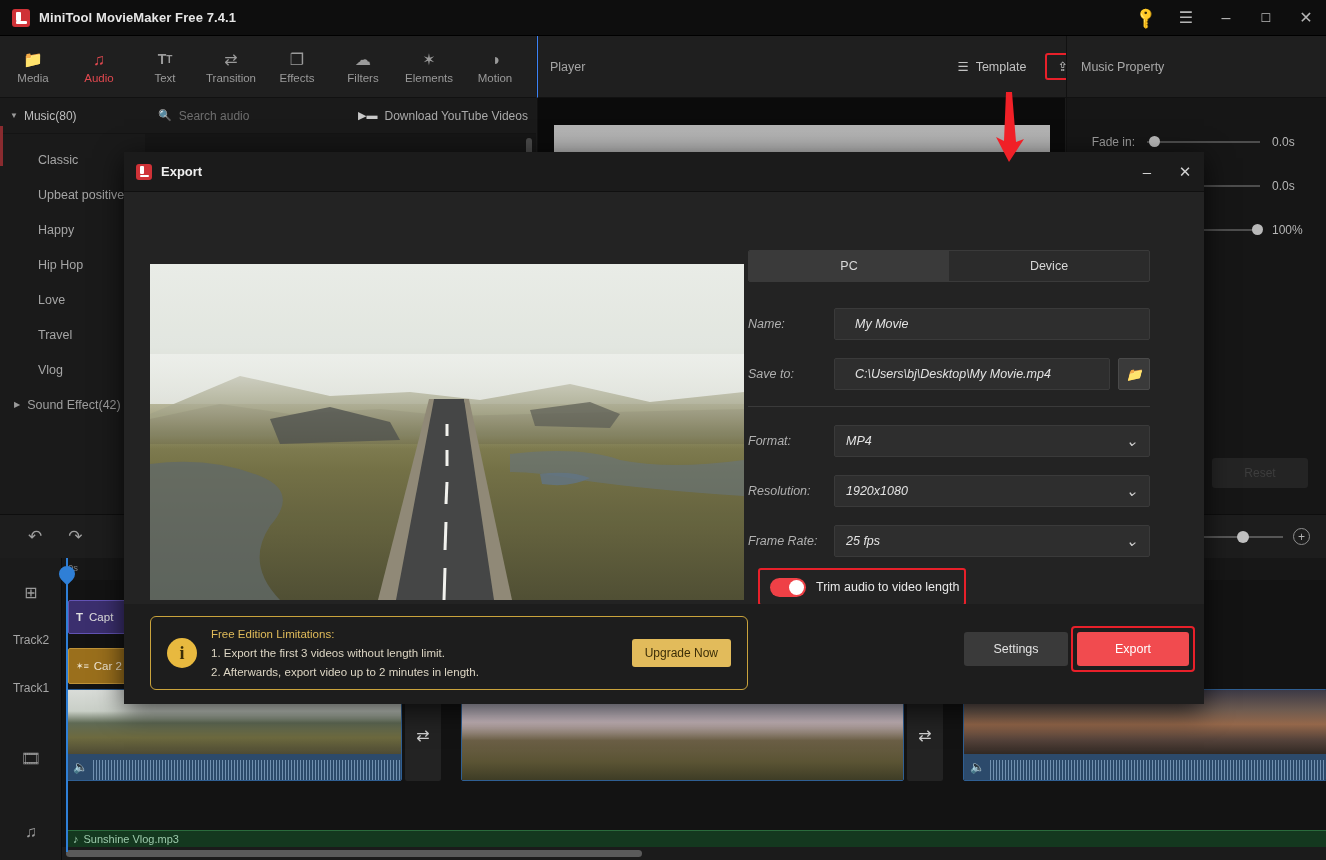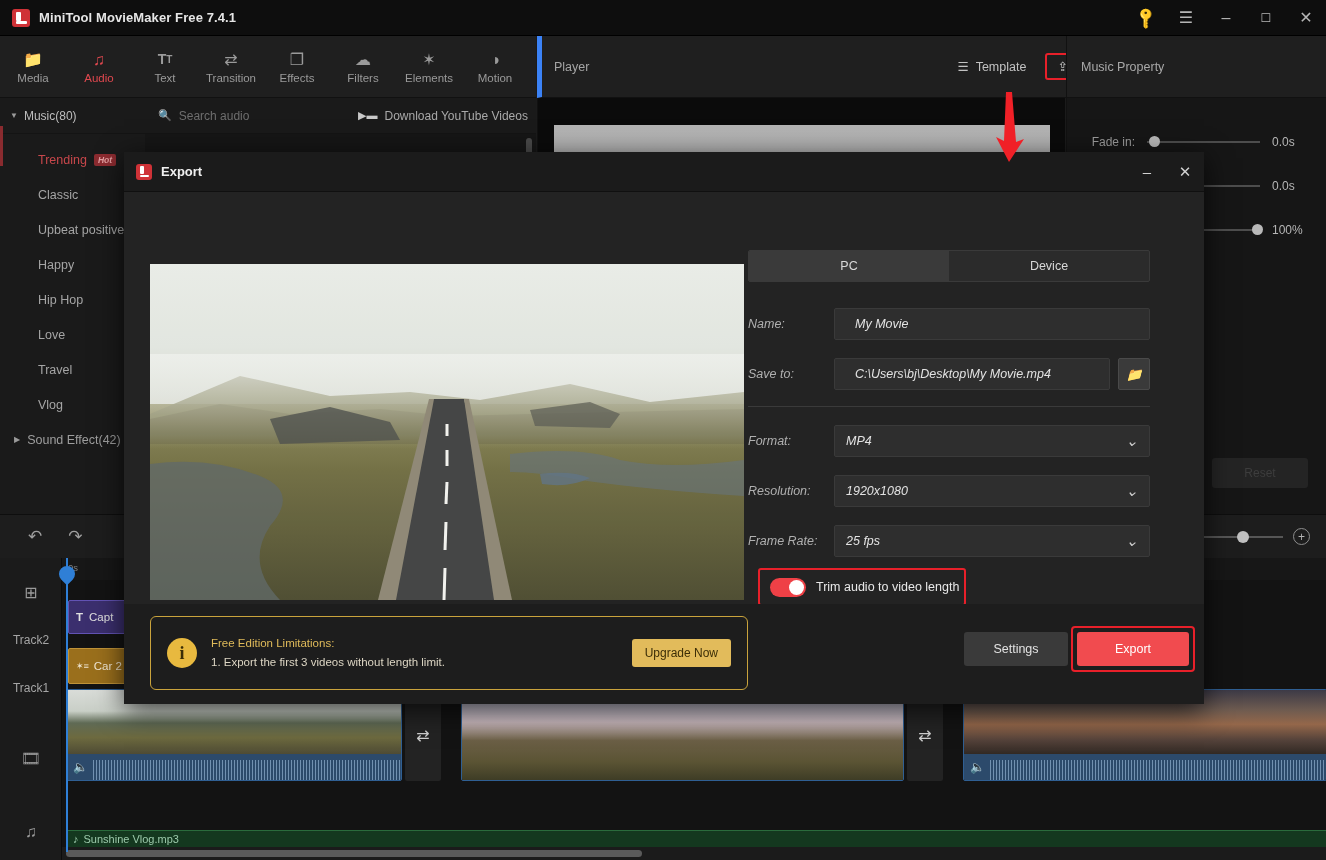--- a/index.html
+++ b/index.html
@@ -92,21 +92,21 @@
     position: absolute; left: 145px; top: 134px; width: 391px; height: 380px; background: #161616;
   }
   .scroll-track {
     position:absolute; left:526px; top:138px; width:6px; height:24px; background:#4a4a4a; border-radius:3px;
   }
 
   
   .player-head {
     position: absolute; left: 537px; top: 36px; width: 598px; height: 62px;
     background: #1f1f1f; display: flex; align-items: center;
-    border-bottom: 1px solid #111; border-left: 5px solid #3b82f6;
+    border-bottom: 1px solid #111; border-left: 1px solid #3b82f6;
   }
   .player-label { font-size: 12.5px; color: #a5a5a5; margin-left: 12px; }
   .phead-actions { margin-left: auto; display: flex; align-items: center; gap: 10px; margin-right: 12px; }
   .phead-btn {
     display: flex; align-items: center; gap: 7px; font-size: 12.5px; color: #c2c2c2;
     padding: 6px 9px; border-radius: 3px;
   }
   .phead-btn.highlight { border: 2px solid #e8202a; padding: 4px 10px; }
   .player-body {
     position: absolute; left: 537px; top: 98px; width: 528px; height: 416px;
@@ -409,24 +409,20 @@
       <span>Search audio</span>
     </div>
     <div class="dl-yt">
       <span style="font-size:11px;color:#c9c9c9;">▶▬</span>
       <span>Download YouTube Videos</span>
     </div>
   </div>
 
   <div class="catlist">
     <div class="accent-bar" style="top:-8px;height:40px;"></div>
-    <div class="row hot">
-      <span>Trending</span>
-      <span class="badge-hot">Hot</span>
-    </div>
     <div class="row">
       <span>Classic</span>
     </div>
     <div class="row">
       <span>Upbeat positive</span>
     </div>
     <div class="row">
       <span>Happy</span>
     </div>
     <div class="row">
@@ -718,20 +714,21 @@
         <div class="toggle-label">Trim audio to video length</div>
       </div>
     </div>
 
     <div class="modal-foot">
       <div class="notice">
         <div class="info-circle">i</div>
         <div class="notice-text">
           <div class="hdr">Free Edition Limitations:</div>
           <div>1. Export the first 3 videos without length limit.</div>
+          <div>2. Afterwards, export video up to 2 minutes in length.</div>
         </div>
         <div class="upgrade-btn">Upgrade Now</div>
       </div>
       <div class="settings-btn">Settings</div>
       <div class="export-btn-wrap">
         <div class="export-btn">Export</div>
       </div>
     </div>
   </div>
 

